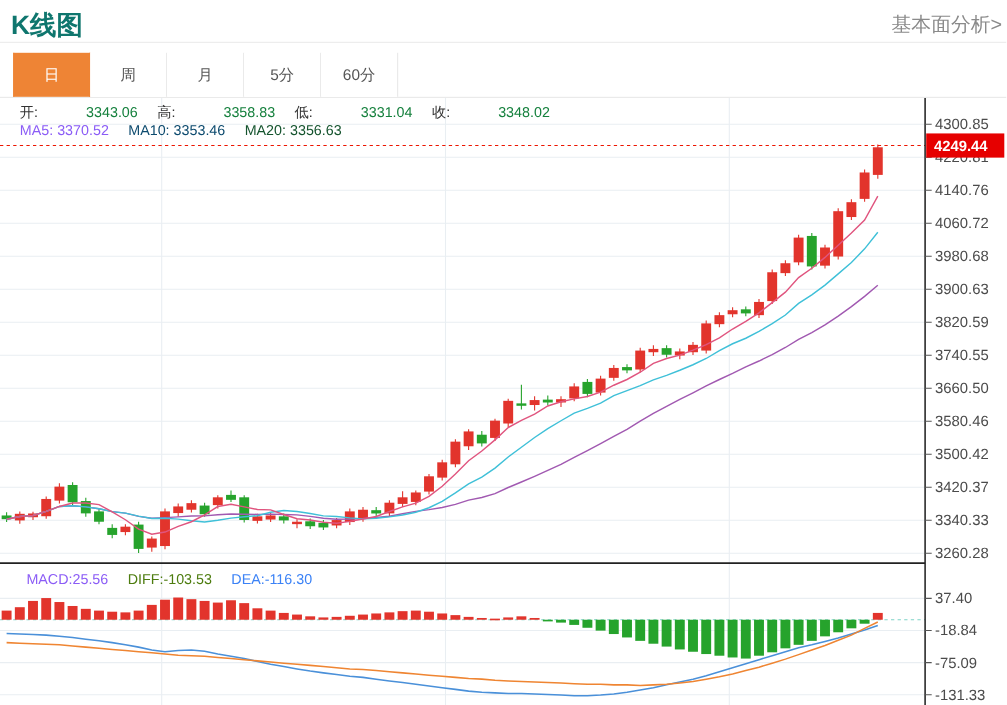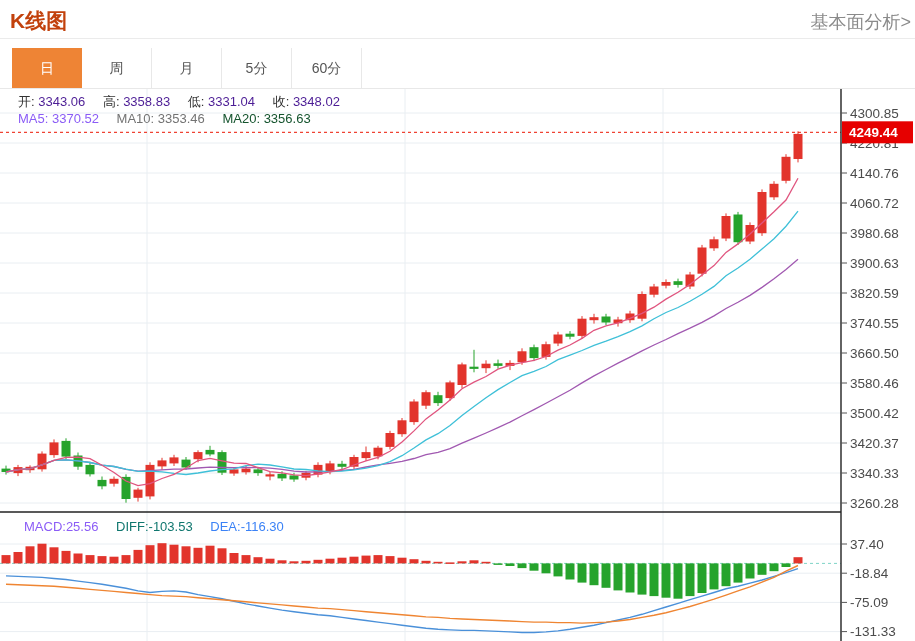--- a/index.html
+++ b/index.html
@@ -1,33 +1,33 @@
 <!DOCTYPE html>
 <html><head>
 <meta charset="utf-8">
 <style>
   html,body{margin:0;padding:0;background:#fff;width:915px;height:641px;overflow:hidden;
     font-family:"Liberation Sans","DejaVu Sans",sans-serif;}
   .titlebar{position:relative;height:38px;border-bottom:1px solid #ebebeb;}
-  .page-title{position:absolute;left:10px;top:7px;font-size:21px;font-weight:bold;color:#c2410c;}
+  .page-title{position:absolute;left:10px;top:7px;font-size:24px;font-weight:bold;color:#0f766e;}
   .analysis-link{position:absolute;right:4px;top:10px;font-size:18px;color:#8a8a8a;cursor:pointer;}
   .tabs{height:40px;margin-top:9px;padding-left:12px;border-bottom:1px solid #e8e8e8;display:flex;}
   .tab{width:70px;height:40px;line-height:40px;text-align:center;font-size:14px;color:#555;
     border-right:1px solid #e8e8e8;background:#fff;cursor:pointer;box-sizing:border-box;}
   .tab:first-child{border-left:1px solid #e8e8e8;}
   .tab.active{background:#ee8435;color:#fff;border-color:#ee8435;}
   .chart-wrap{position:relative;width:915px;height:553px;}
   #ksvg{position:absolute;left:0;top:0;}
   .overlay-row{position:absolute;left:18px;font-size:13px;white-space:nowrap;pointer-events:none;}
   .ohlc-row{top:4px;}
   .ma-row{top:22px;}
   .macd-row{top:430px;left:24px;}
   .ov-item{margin-right:14px;}
   .ov-label{color:#333;}
-  .ov-value{color:#4c1d95;}
+  .ov-value{color:#15803d;margin-left:40px;}
 </style>
 </head>
 <body>
 
 <div>
   <div class="titlebar">
     <span class="page-title">K线图</span>
     <span class="analysis-link">基本面分析&gt;</span>
   </div>
 
@@ -324,23 +324,23 @@
 
     <div class="overlay-row ohlc-row">
       <span class="ov-item"><span class="ov-label">开:</span> <span class="ov-value">3343.06</span></span>
       <span class="ov-item"><span class="ov-label">高:</span> <span class="ov-value">3358.83</span></span>
       <span class="ov-item"><span class="ov-label">低:</span> <span class="ov-value">3331.04</span></span>
       <span class="ov-item"><span class="ov-label">收:</span> <span class="ov-value">3348.02</span></span>
     </div>
 
     <div class="overlay-row ma-row">
       <span class="ov-item" style="color: #8b5cf6;"><span>MA5:</span> <span>3370.52</span></span>
-      <span class="ov-item" style="color: #737373;"><span>MA10:</span> <span>3353.46</span></span>
+      <span class="ov-item" style="color: #0c4a6e;"><span>MA10:</span> <span>3353.46</span></span>
       <span class="ov-item" style="color: #14532d;"><span>MA20:</span> <span>3356.63</span></span>
     </div>
 
     <div class="overlay-row macd-row">
       <span class="ov-item" style="color: #8b5cf6;"><span>MACD:</span><span>25.56</span></span>
-      <span class="ov-item" style="color: #0f766e;"><span>DIFF:</span><span>-103.53</span></span>
+      <span class="ov-item" style="color: #4d7c0f;"><span>DIFF:</span><span>-103.53</span></span>
       <span class="ov-item" style="color: #3b82f6;"><span>DEA:</span><span>-116.30</span></span>
     </div>
   </div>
 </div>
 
 </body></html>

